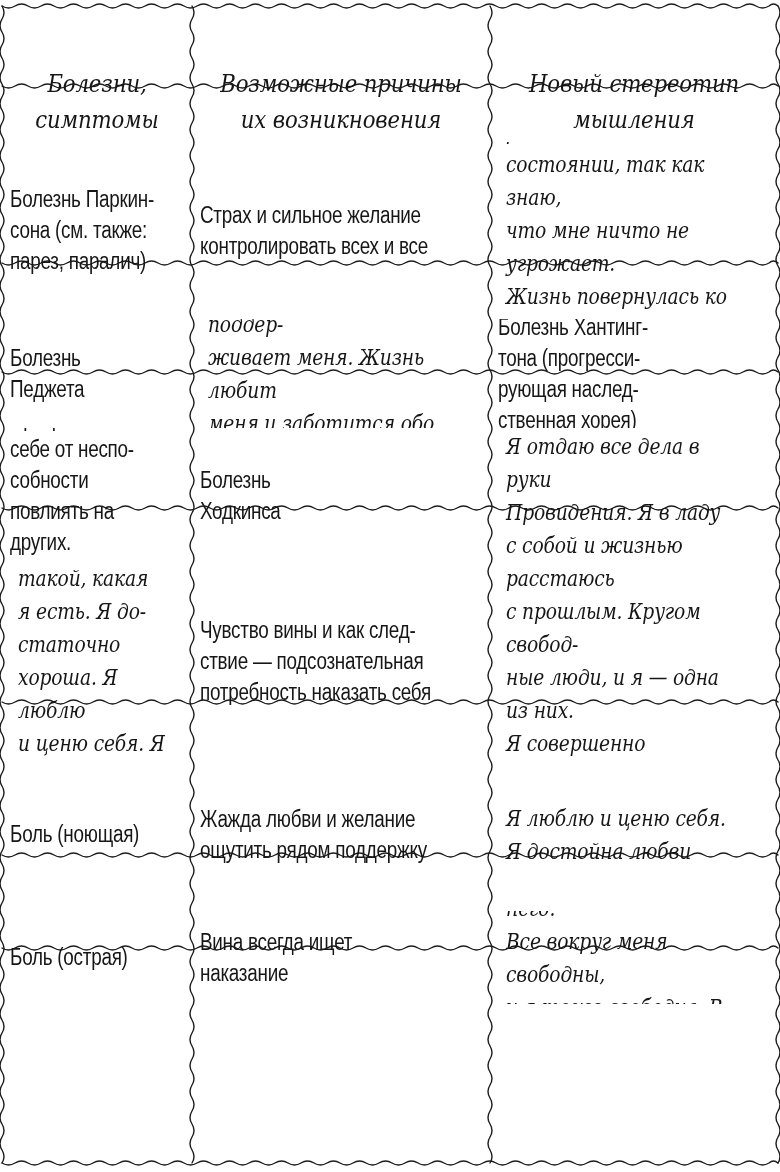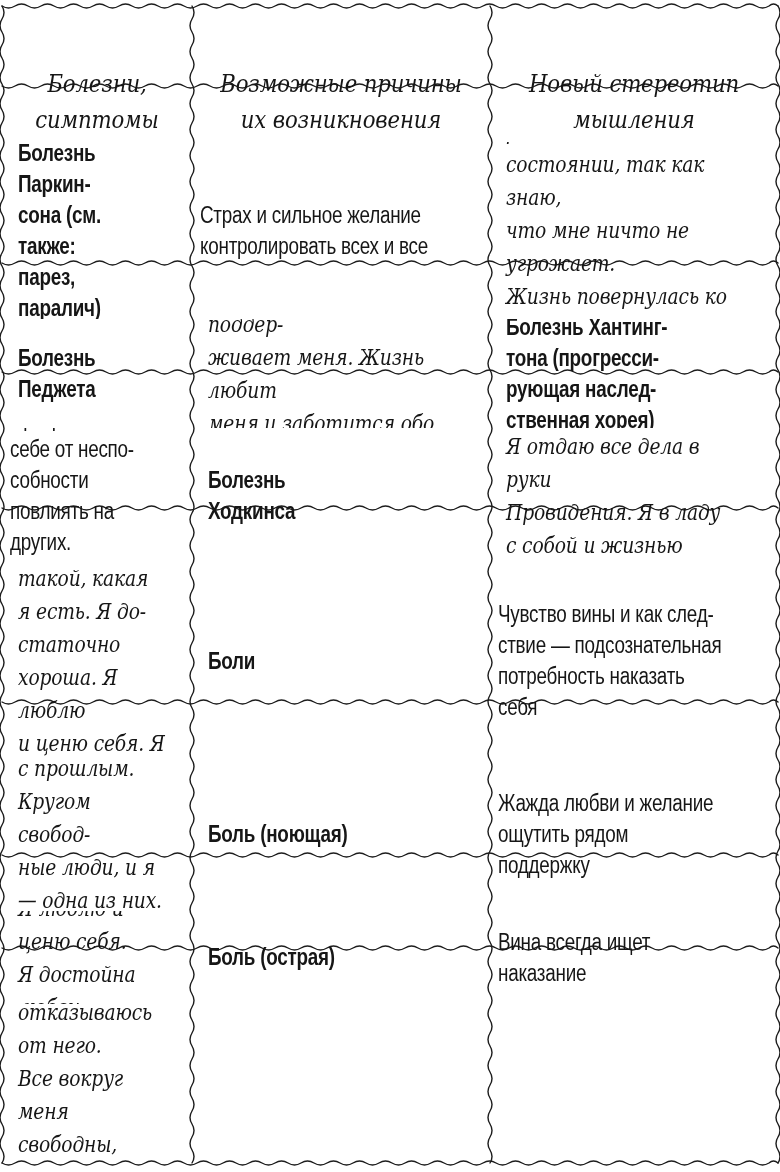--- a/index.html
+++ b/index.html
@@ -16,21 +16,21 @@
     display: grid;
     grid-template-columns: 190px 298px 288px;
     grid-template-rows: 80px 177px 109px 136px 194px 153px 93px 215px;
     margin-top: 48px;
   }
   .cell {
     display: flex;
     align-items: center;
     overflow: hidden;
   }
-  .c1 { padding-left: 16px;  padding-right: 2px; font-weight: bold; }
+  .c1 { padding-left: 8px;  padding-right: 2px; }
   .c2 { padding-left: 8px; padding-right: 4px; }
   .c3 { padding-left: 16px; padding-right: 0; }
   .hc { justify-content: center; padding: 0; }
   .sans-txt {
     display: block;
     font-family: "Liberation Sans", sans-serif;
     font-size: 23px;
     line-height: 31px;
     letter-spacing: -0.3px;
     color: #161616;
@@ -143,23 +143,20 @@
 с собой и жизнью</span>
     </div>
     <div class="cell c3">
       <span class="script-txt">Я счастлива, что могу быть
 такой, какая я есть. Я до-
 статочно хороша. Я люблю
 и ценю себя. Я излучаю
 и вбираю в себя радость</span>
     </div>
 
-    <div class="cell c1">
-      <span class="sans-txt">Боли</span>
-    </div>
     <div class="cell c2">
       <span class="sans-txt">Чувство вины и как след-
 ствие — подсознательная
 потребность наказать себя</span>
     </div>
     <div class="cell c3">
       <span class="script-txt">Я с радостью расстаюсь
 с прошлым. Кругом свобод-
 ные люди, и я — одна из них.
 Я совершенно спокойна</span>

